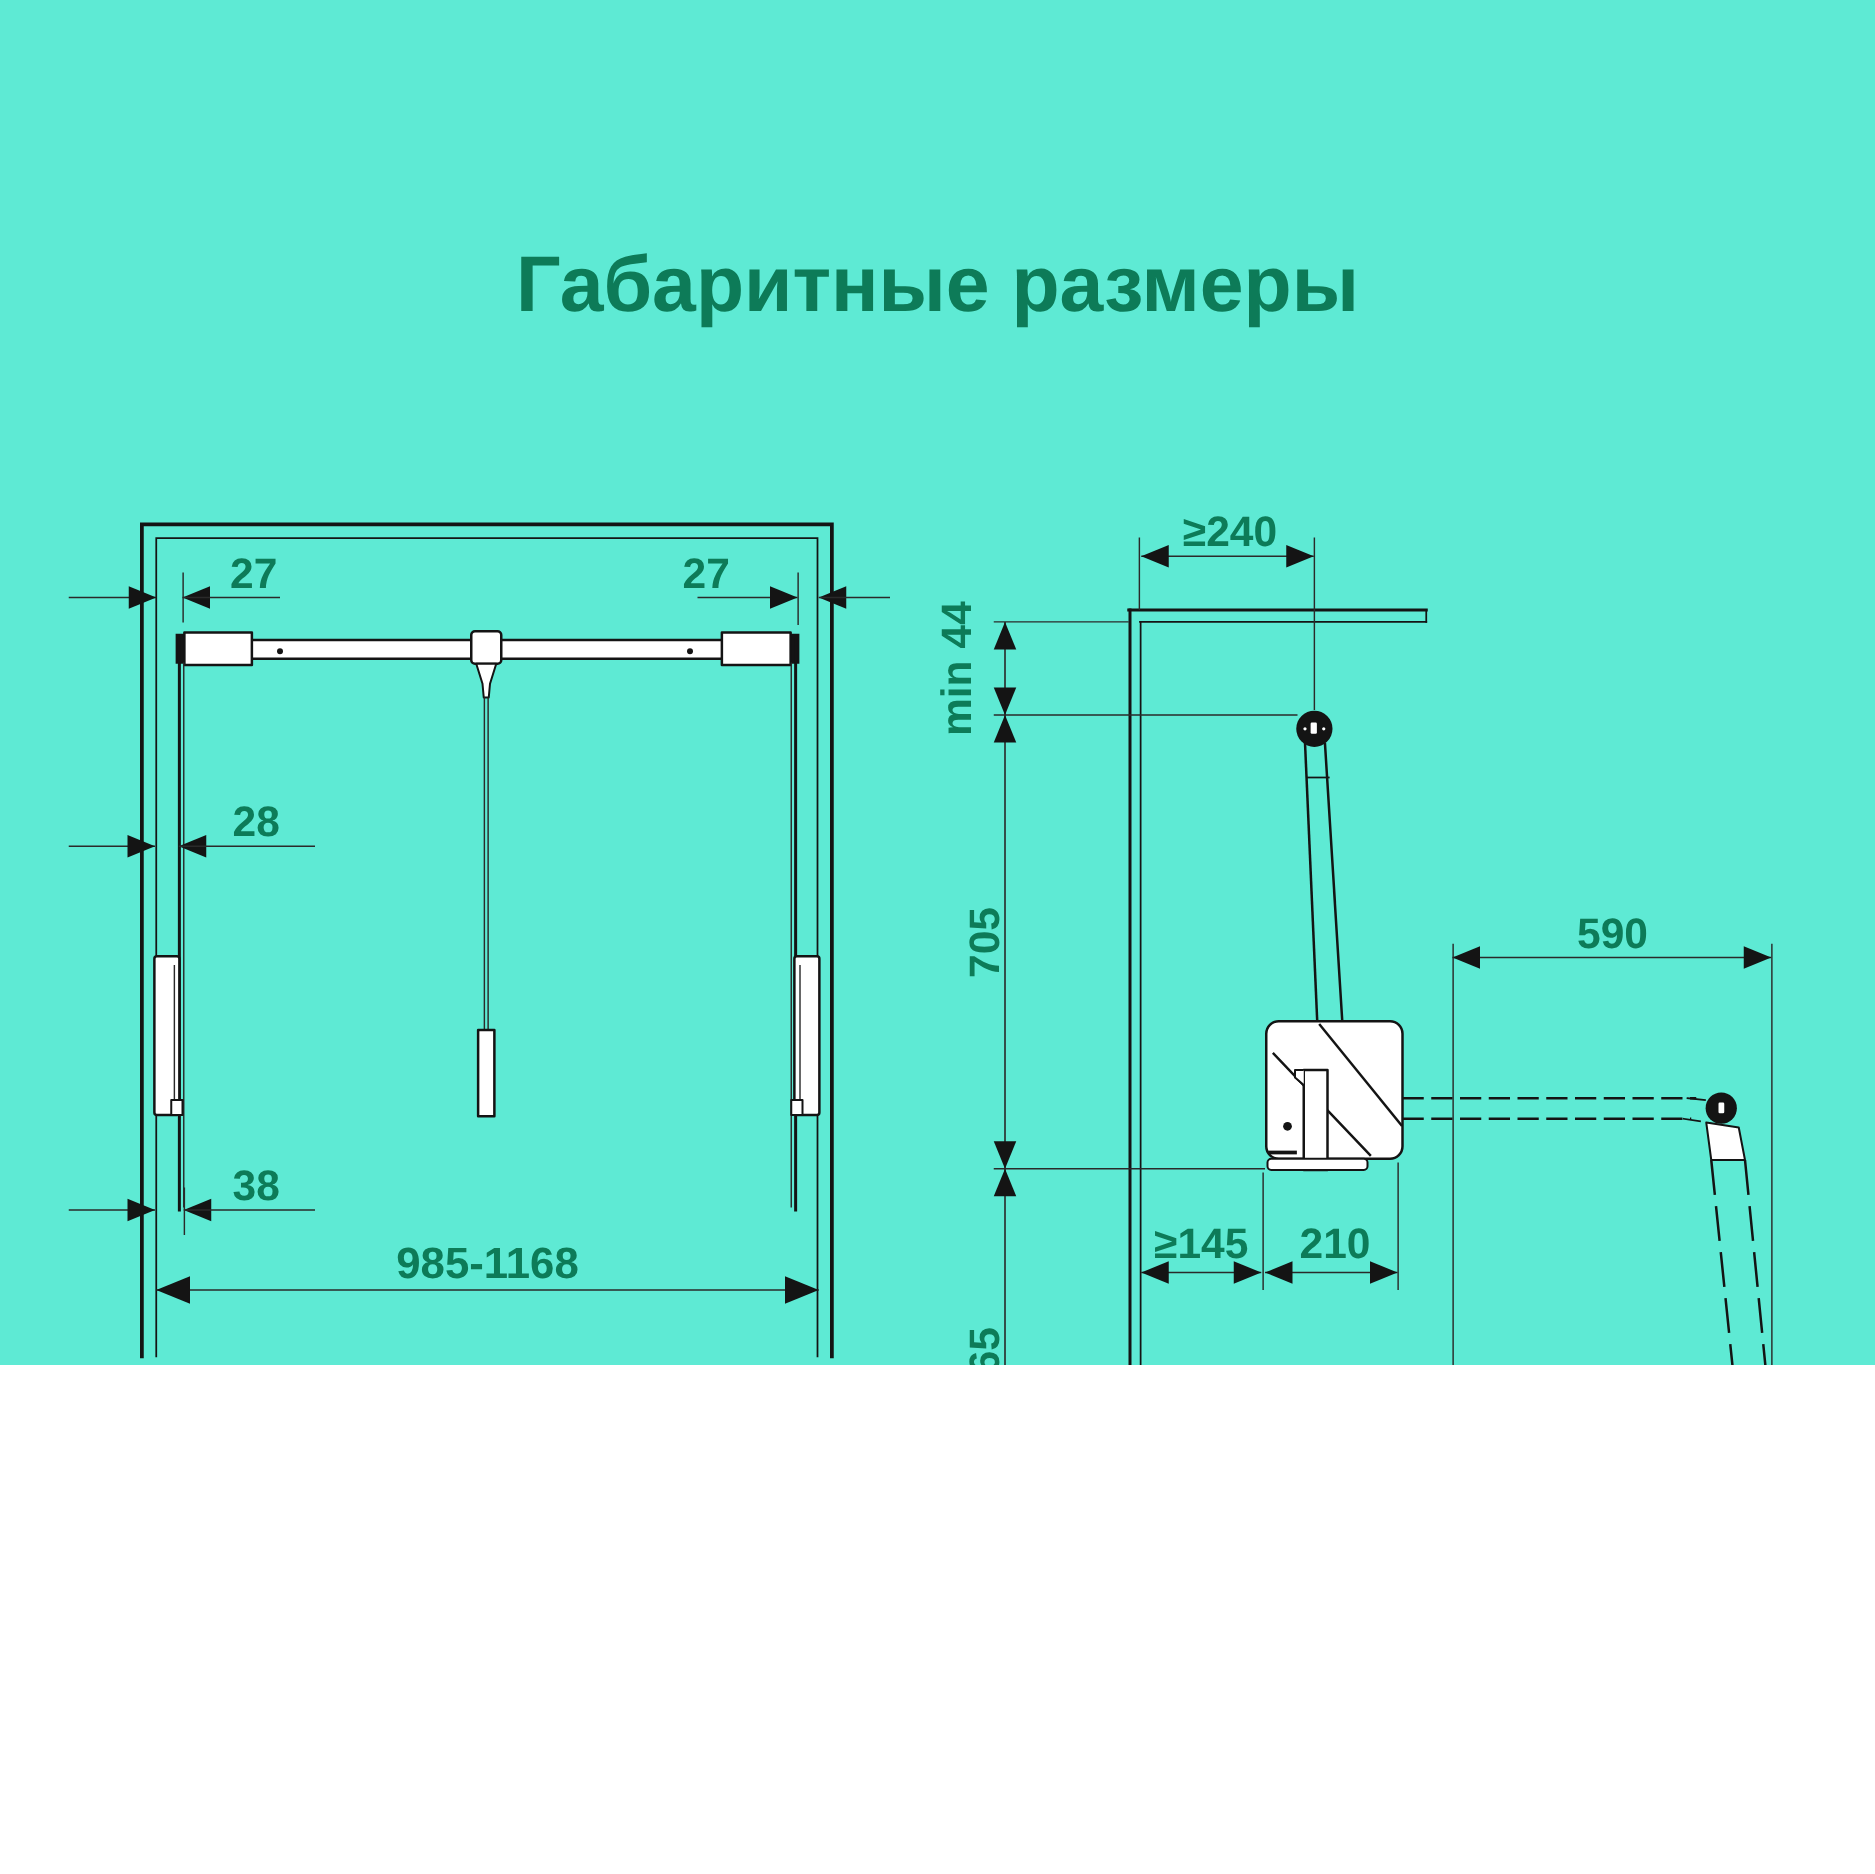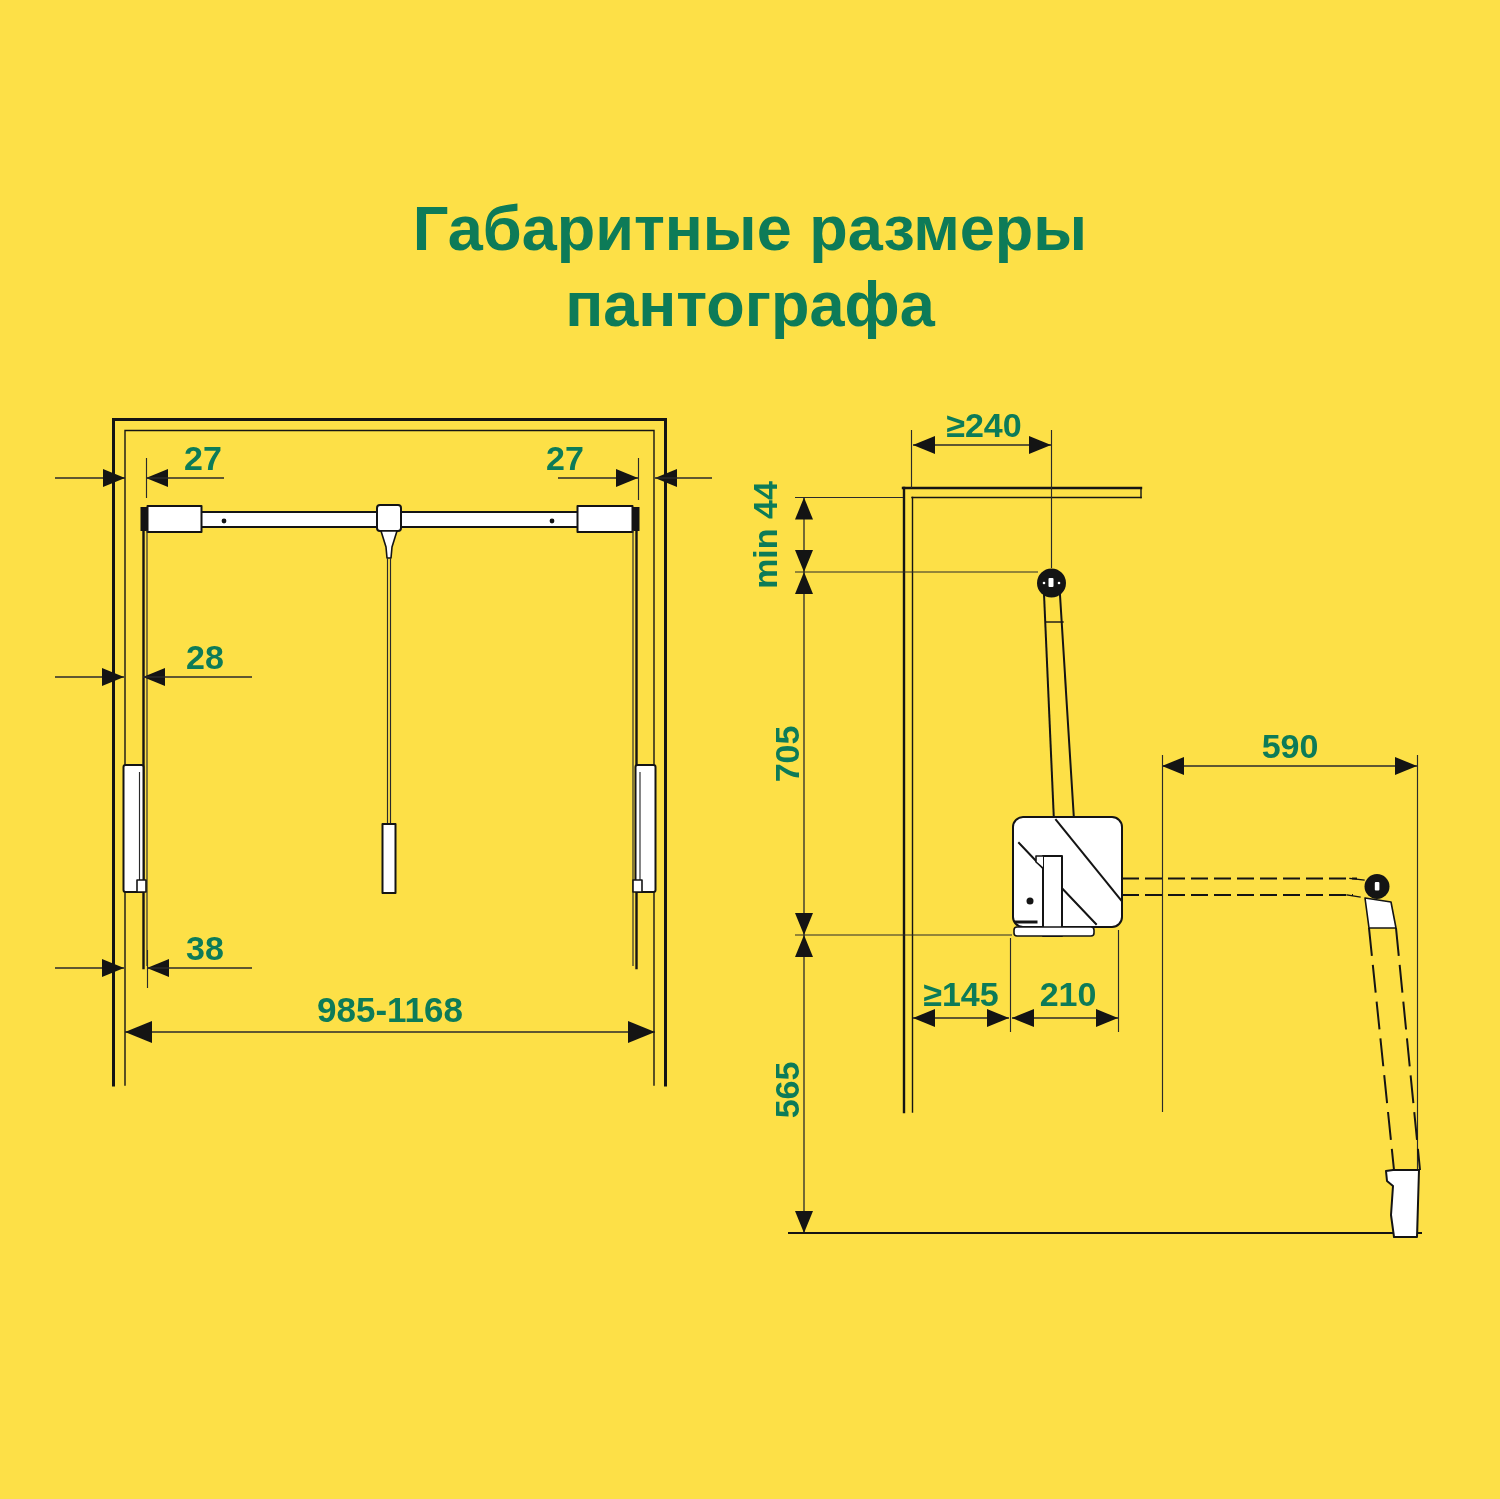--- a/index.html
+++ b/index.html
@@ -1,16 +1,16 @@
 <!DOCTYPE html>
 <html><head>
 <meta charset="utf-8">
 <style>
   html,body{margin:0;padding:0;background:#ffffff;}
-  #page{position:relative;width:1500px;height:1499px;background:#fde047;overflow:hidden;
+  #page{position:relative;width:1500px;height:1092px;background:#5eead4;overflow:hidden;
         font-family:"Liberation Sans", sans-serif;}
   #title{position:absolute;top:190px;left:0;width:100%;text-align:center;
          font-weight:bold;font-size:63px;line-height:76px;color:#0d7b58;letter-spacing:0px;}
   #drawing{position:absolute;left:0;top:0;width:1500px;height:1499px;}
 
   
   .ol   {stroke:#141414;fill:none;stroke-width:2;stroke-linecap:square;}
   .olth {stroke:#141414;fill:none;stroke-width:3;stroke-linecap:square;}
   .olmd {stroke:#141414;fill:none;stroke-width:2.4;stroke-linecap:square;}
   .olw  {stroke:#141414;fill:#ffffff;stroke-width:2;stroke-linejoin:round;}
@@ -25,21 +25,20 @@
   text.lbl{fill:#0d7b58;font-weight:bold;font-size:34px;font-family:"Liberation Sans",sans-serif;}
   text.lblW{fill:#0d7b58;font-weight:bold;font-size:35px;font-family:"Liberation Sans",sans-serif;}
 </style>
 </head>
 <body>
 
 <div id="page">
 
   <div id="title">
     <div>Габаритные размеры</div>
-    <div>пантографа</div>
   </div>
 
   <svg id="drawing" viewBox="0 0 1500 1499" xmlns="http://www.w3.org/2000/svg">
 
     <g>
 
       <path class="olth" d="M113.5,1085 L113.5,419.5 L665.5,419.5 L665.5,1085"></path>
       <path class="thin" d="M125,1085 L125,430.5 L654,430.5 L654,1085"></path>
 
       <rect class="olw" x="143" y="512" width="494" height="15"></rect>

